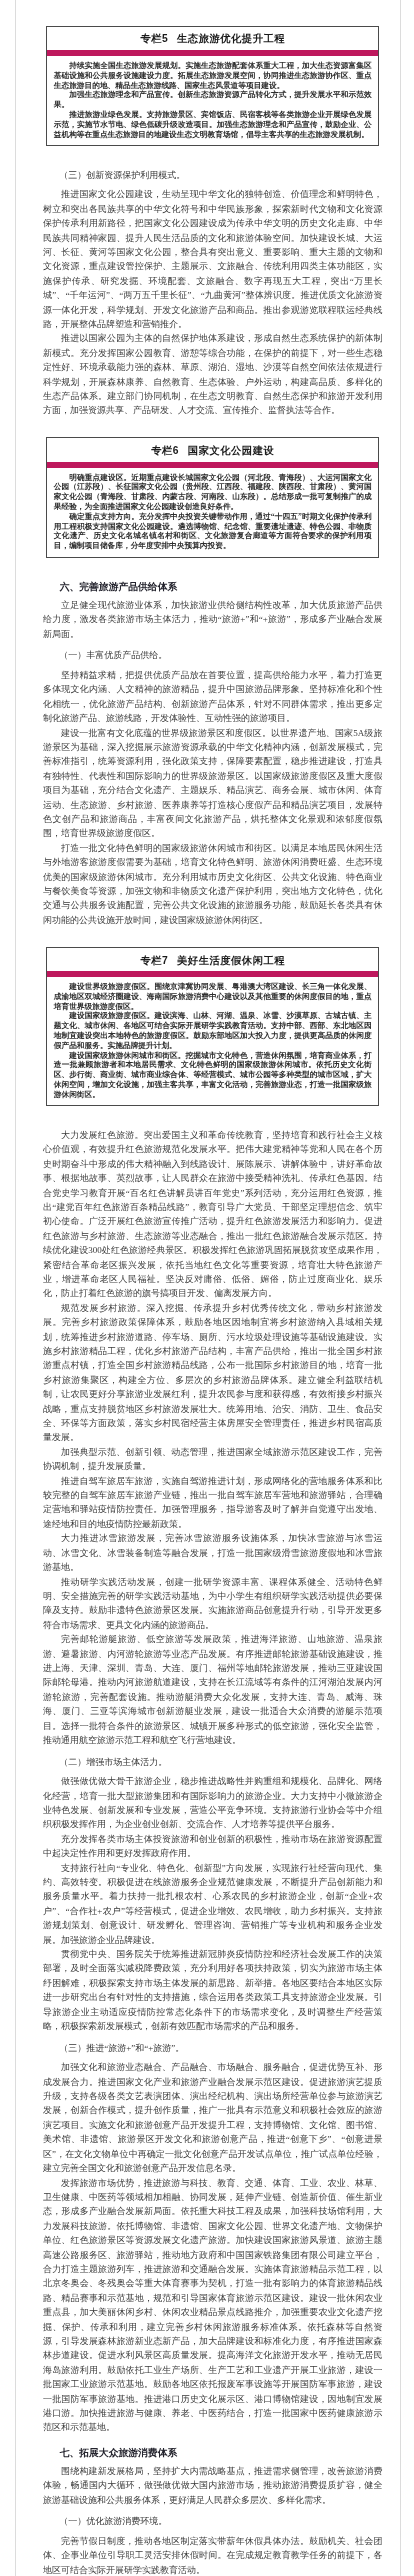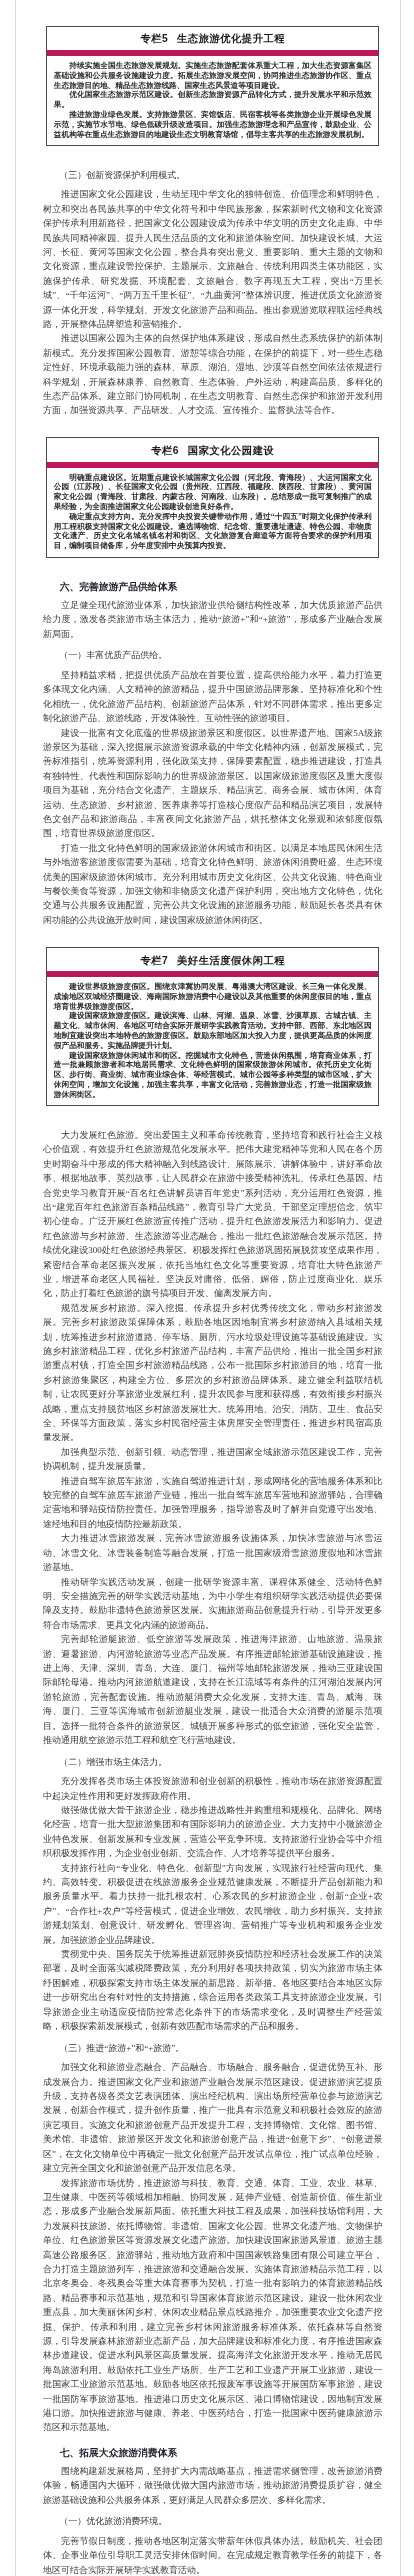--- a/index.html
+++ b/index.html
@@ -70,21 +70,21 @@
 </style>
 </head>
 <body>
 
 <main class="sheet">
   <div>
       <section class="column-box">
         <header class="box-title"><span class="box-label">专栏5</span><span class="box-name">生态旅游优化提升工程</span></header>
         <div class="box-body">
           <p class="box-para">持续实施全国生态旅游发展规划。实施生态旅游配套体系重大工程，加大生态资源富集区基础设施和公共服务设施建设力度。拓展生态旅游发展空间，协同推进生态旅游协作区、重点生态旅游目的地、精品生态旅游线路、国家生态风景道等项目建设。</p>
-          <p class="box-para">优化国家生态旅游示范区建设。创新生态旅游资源产品转化方式，提升发展水平和示范效果。</p>
+          <p class="box-para">加强生态旅游理念和产品宣传。创新生态旅游资源产品转化方式，提升发展水平和示范效果。</p>
           <p class="box-para">推进旅游业绿色发展。支持旅游景区、宾馆饭店、民宿客栈等各类旅游企业开展绿色发展示范，实施节水节电、绿色低碳升级改造项目。加强生态旅游理念和产品宣传，鼓励企业、公益机构等在重点生态旅游目的地建设生态文明教育场馆，倡导主客共享的生态旅游发展机制。</p>
         </div>
       </section>
       <h3 class="sub-heading">（三）创新资源保护利用模式。</h3>
       <p class="para">推进国家文化公园建设，生动呈现中华文化的独特创造、价值理念和鲜明特色，树立和突出各民族共享的中华文化符号和中华民族形象，探索新时代文物和文化资源保护传承利用新路径，把国家文化公园建设成为传承中华文明的历史文化走廊、中华民族共同精神家园、提升人民生活品质的文化和旅游体验空间。加快建设长城、大运河、长征、黄河等国家文化公园，整合具有突出意义、重要影响、重大主题的文物和文化资源，重点建设管控保护、主题展示、文旅融合、传统利用四类主体功能区，实施保护传承、研究发掘、环境配套、文旅融合、数字再现五大工程，突出“万里长城”、“千年运河”、“两万五千里长征”、“九曲黄河”整体辨识度。推进优质文化旅游资源一体化开发，科学规划、开发文化旅游产品和商品。推出参观游览联程联运经典线路，开展整体品牌塑造和营销推介。</p>
       <p class="para">推进以国家公园为主体的自然保护地体系建设，形成自然生态系统保护的新体制新模式。充分发挥国家公园教育、游憩等综合功能，在保护的前提下，对一些生态稳定性好、环境承载能力强的森林、草原、湖泊、湿地、沙漠等自然空间依法依规进行科学规划，开展森林康养、自然教育、生态体验、户外运动，构建高品质、多样化的生态产品体系。建立部门协同机制，在生态文明教育、自然生态保护和旅游开发利用方面，加强资源共享、产品研发、人才交流、宣传推介、监督执法等合作。</p>
       <section class="column-box">
         <header class="box-title"><span class="box-label">专栏6</span><span class="box-name">国家文化公园建设</span></header>
         <div class="box-body">
           <p class="box-para">明确重点建设区。近期重点建设长城国家文化公园（河北段、青海段）、大运河国家文化公园（江苏段）、长征国家文化公园（贵州段、江西段、福建段、陕西段、甘肃段）、黄河国家文化公园（青海段、甘肃段、内蒙古段、河南段、山东段）。总结形成一批可复制推广的成果经验，为全面推进国家文化公园建设创造良好条件。</p>
@@ -106,22 +106,22 @@
         </div>
       </section>
       <p class="para">大力发展红色旅游。突出爱国主义和革命传统教育，坚持培育和践行社会主义核心价值观，有效提升红色旅游规范化发展水平。把伟大建党精神等党和人民在各个历史时期奋斗中形成的伟大精神融入到线路设计、展陈展示、讲解体验中，讲好革命故事、根据地故事、英烈故事，让人民群众在旅游中接受精神洗礼、传承红色基因。结合党史学习教育开展“百名红色讲解员讲百年党史”系列活动，充分运用红色资源，推出“建党百年红色旅游百条精品线路”，教育引导广大党员、干部坚定理想信念、筑牢初心使命。广泛开展红色旅游宣传推广活动，提升红色旅游发展活力和影响力。促进红色旅游与乡村旅游、生态旅游等业态融合，推出一批红色旅游融合发展示范区。持续优化建设300处红色旅游经典景区。积极发挥红色旅游巩固拓展脱贫攻坚成果作用，紧密结合革命老区振兴发展，依托当地红色文化等重要资源，培育壮大特色旅游产业，增进革命老区人民福祉。坚决反对庸俗、低俗、媚俗，防止过度商业化、娱乐化，防止打着红色旅游的旗号搞项目开发、偏离发展方向。</p>
       <p class="para">规范发展乡村旅游。深入挖掘、传承提升乡村优秀传统文化，带动乡村旅游发展。完善乡村旅游政策保障体系，鼓励各地区因地制宜将乡村旅游纳入县域相关规划，统筹推进乡村旅游道路、停车场、厕所、污水垃圾处理设施等基础设施建设。实施乡村旅游精品工程，优化乡村旅游产品结构，丰富产品供给，推出一批全国乡村旅游重点村镇，打造全国乡村旅游精品线路，公布一批国际乡村旅游目的地，培育一批乡村旅游集聚区，构建全方位、多层次的乡村旅游品牌体系。建立健全利益联结机制，让农民更好分享旅游业发展红利，提升农民参与度和获得感，有效衔接乡村振兴战略，重点支持脱贫地区乡村旅游发展壮大。统筹用地、治安、消防、卫生、食品安全、环保等方面政策，落实乡村民宿经营主体房屋安全管理责任，推进乡村民宿高质量发展。</p>
       <p class="para">加强典型示范、创新引领、动态管理，推进国家全域旅游示范区建设工作，完善协调机制，提升发展质量。</p>
       <p class="para">推进自驾车旅居车旅游，实施自驾游推进计划，形成网络化的营地服务体系和比较完整的自驾车旅居车旅游产业链，推出一批自驾车旅居车营地和旅游驿站，合理确定营地和驿站疫情防控责任。加强管理服务，指导游客及时了解并自觉遵守出发地、途经地和目的地疫情防控最新政策。</p>
       <p class="para">大力推进冰雪旅游发展，完善冰雪旅游服务设施体系，加快冰雪旅游与冰雪运动、冰雪文化、冰雪装备制造等融合发展，打造一批国家级滑雪旅游度假地和冰雪旅游基地。</p>
       <p class="para">推动研学实践活动发展，创建一批研学资源丰富、课程体系健全、活动特色鲜明、安全措施完善的研学实践活动基地，为中小学生有组织研学实践活动提供必要保障及支持。鼓励非遗特色旅游景区发展。实施旅游商品创意提升行动，引导开发更多符合市场需求、更具文化内涵的旅游商品。</p>
       <p class="para">完善邮轮游艇旅游、低空旅游等发展政策，推进海洋旅游、山地旅游、温泉旅游、避暑旅游、内河游轮旅游等业态产品发展。有序推进邮轮旅游基础设施建设，推进上海、天津、深圳、青岛、大连、厦门、福州等地邮轮旅游发展，推动三亚建设国际邮轮母港。推动内河旅游航道建设，支持在长江流域等有条件的江河湖泊发展内河游轮旅游，完善配套设施。推动游艇消费大众化发展，支持大连、青岛、威海、珠海、厦门、三亚等滨海城市创新游艇业发展，建设一批适合大众消费的游艇示范项目。选择一批符合条件的旅游景区、城镇开展多种形式的低空旅游，强化安全监管，推动通用航空旅游示范工程和航空飞行营地建设。</p>
       <h3 class="sub-heading">（二）增强市场主体活力。</h3>
+      <p class="para">做强做优做大骨干旅游企业，稳步推进战略性并购重组和规模化、品牌化、网络化经营，培育一批大型旅游集团和有国际影响力的旅游企业。大力支持中小微旅游企业特色发展、创新发展和专业发展，营造公平竞争环境。支持旅游行业协会等中介组织积极发挥作用，为企业创业创新、交流合作、人才培养等提供平台服务。</p>
       <p class="para">充分发挥各类市场主体投资旅游和创业创新的积极性，推动市场在旅游资源配置中起决定性作用和更好发挥政府作用。</p>
-      <p class="para">做强做优做大骨干旅游企业，稳步推进战略性并购重组和规模化、品牌化、网络化经营，培育一批大型旅游集团和有国际影响力的旅游企业。大力支持中小微旅游企业特色发展、创新发展和专业发展，营造公平竞争环境。支持旅游行业协会等中介组织积极发挥作用，为企业创业创新、交流合作、人才培养等提供平台服务。</p>
       <p class="para">支持旅行社向“专业化、特色化、创新型”方向发展，实现旅行社经营向现代、集约、高效转变。积极促进在线旅游服务企业规范健康发展，不断提升产品创新能力和服务质量水平。着力扶持一批扎根农村、心系农民的乡村旅游企业，创新“企业+农户”、“合作社+农户”等经营模式，促进企业增效、农民增收，助力乡村振兴。支持旅游规划策划、创意设计、研发孵化、管理咨询、营销推广等专业机构和服务企业发展。加强旅游企业品牌建设。</p>
       <p class="para">贯彻党中央、国务院关于统筹推进新冠肺炎疫情防控和经济社会发展工作的决策部署，及时全面落实减税降费政策，充分利用好各项扶持政策，切实为旅游市场主体纾困解难，积极探索支持市场主体发展的新思路、新举措。各地区要结合本地区实际进一步研究出台有针对性的支持措施，综合运用各类政策工具支持旅游企业发展。引导旅游企业主动适应疫情防控常态化条件下的市场需求变化，及时调整生产经营策略，积极探索新发展模式，创新有效匹配市场需求的产品和服务。</p>
       <h3 class="sub-heading">（三）推进“旅游+”和“+旅游”。</h3>
       <p class="para">加强文化和旅游业态融合、产品融合、市场融合、服务融合，促进优势互补、形成发展合力。推进国家文化产业和旅游产业融合发展示范区建设。促进旅游演艺提质升级，支持各级各类文艺表演团体、演出经纪机构、演出场所经营单位参与旅游演艺发展，创新合作模式，提升创作质量，推广一批具有示范意义和积极社会效应的旅游演艺项目。实施文化和旅游创意产品开发提升工程，支持博物馆、文化馆、图书馆、美术馆、非遗馆、旅游景区开发文化和旅游创意产品，推进“创意下乡”、“创意进景区”，在文化文物单位中再确定一批文化创意产品开发试点单位，推广试点单位经验，建立完善全国文化和旅游创意产品开发信息名录。</p>
       <p class="para">发挥旅游市场优势，推进旅游与科技、教育、交通、体育、工业、农业、林草、卫生健康、中医药等领域相加相融、协同发展，延伸产业链、创造新价值、催生新业态，形成多产业融合发展新局面。依托重大科技工程及成果，加强科技场馆利用，大力发展科技旅游。依托博物馆、非遗馆、国家文化公园、世界文化遗产地、文物保护单位、红色旅游景区等资源发展文化遗产旅游。加快建设国家旅游风景道、旅游主题高速公路服务区、旅游驿站，推动地方政府和中国国家铁路集团有限公司建立平台，合力打造主题旅游列车，推进旅游和交通融合发展。实施体育旅游精品示范工程，以北京冬奥会、冬残奥会等重大体育赛事为契机，打造一批有影响力的体育旅游精品线路、精品赛事和示范基地，规范和引导国家体育旅游示范区建设。建设一批休闲农业重点县，加大美丽休闲乡村、休闲农业精品景点线路推介，加强重要农业文化遗产挖掘、保护、传承和利用，建立完善乡村休闲旅游服务标准体系。依托森林等自然资源，引导发展森林旅游新业态新产品，加大品牌建设和标准化力度，有序推进国家森林步道建设。促进水利风景区高质量发展。提高海洋文化旅游开发水平，推动无居民海岛旅游利用。鼓励依托工业生产场所、生产工艺和工业遗产开展工业旅游，建设一批国家工业旅游示范基地。鼓励各地区依托报废军事设施等开展国防军事旅游，建设一批国防军事旅游基地。推进港口历史文化展示区、港口博物馆建设，因地制宜发展港口游。加快推进旅游与健康、养老、中医药结合，打造一批国家中医药健康旅游示范区和示范基地。</p>
       <h2 class="sec-heading">七、拓展大众旅游消费体系</h2>
       <p class="para">围绕构建新发展格局，坚持扩大内需战略基点，推进需求侧管理，改善旅游消费体验，畅通国内大循环，做强做优做大国内旅游市场，推动旅游消费提质扩容，健全旅游基础设施和公共服务体系，更好满足人民群众多层次、多样化需求。</p>
       <h3 class="sub-heading">（一）优化旅游消费环境。</h3>
       <p class="para">完善节假日制度，推动各地区制定落实带薪年休假具体办法。鼓励机关、社会团体、企事业单位引导职工灵活安排休假时间。在完成规定教育教学任务的前提下，各地区可结合实际开展研学实践教育活动。</p>
       <p class="para">精心组织“中国旅游日”活动。鼓励制定实施旅游景区门票减免、淡季免费开放、演出票打折等补助政策，举办文化和旅游消费季、消费月等活动，推出更多旅游惠民措施。支持金融机构依法依规创新旅游消费支付方式。引导理性、绿色消费，发布文明旅游和绿色消费指南，倡导“光盘行动”，抵制餐饮浪费。</p>

